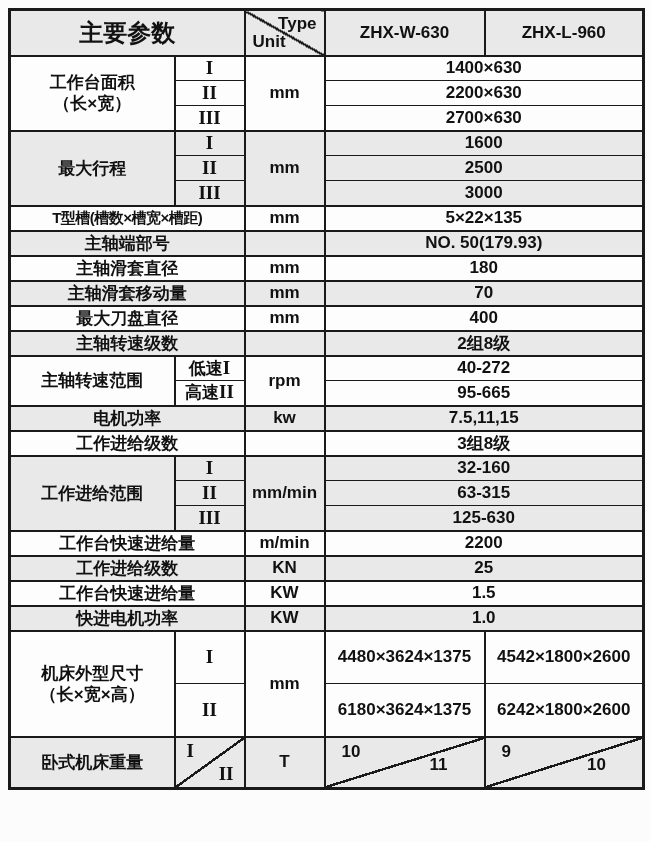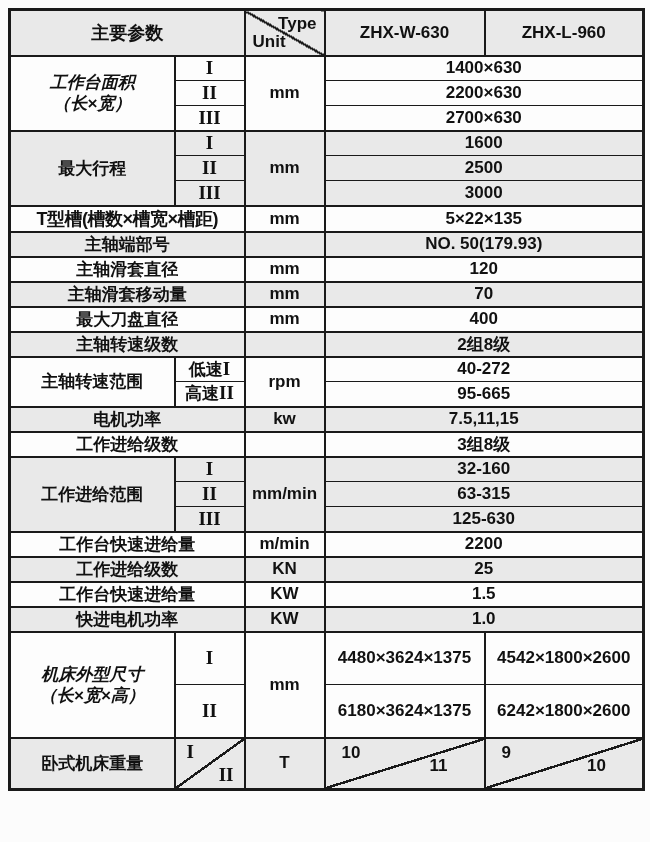--- a/index.html
+++ b/index.html
@@ -30,28 +30,28 @@
   .tt { border-top-width: 1px; }
 
   tr.head { height: 46px; }
   tr.std  { height: 25px; }
   tr.dim  { height: 53px; }
   tr.wt   { height: 52px; }
 
   tr.g th, tr.g td { background-color: #e9e9e9; }
   tr.w th, tr.w td { background-color: #fdfdfd; }
 
-  .two-line span { display: block; line-height: 21px; font-style: italic; }
-  .sm { font-size: 18px; letter-spacing: -0.5px; }
+  .two-line span { display: block; line-height: 21px; }
+  .sm { font-size: 15px; letter-spacing: -0.5px; }
   .roman {
     font-family: "Liberation Serif", "DejaVu Serif", serif;
     font-size: 19px;
     font-weight: bold;
   }
-  .htitle { font-size: 18px; }
+  .htitle { font-size: 24px; }
 
   
   .diag { position: relative; }
   .diag-down { 
     background-image: linear-gradient(to top right,
       transparent calc(50% - 1.2px),
       #1a1a1a calc(50% - 1.2px),
       #1a1a1a calc(50% + 1.2px),
       transparent calc(50% + 1.2px));
     text-align: center;
@@ -134,21 +134,21 @@
 
   <tr class="std g">
     <td colspan="2">主轴端部号</td>
     <td></td>
     <td colspan="2">NO. 50(179.93)</td>
   </tr>
 
   <tr class="std w">
     <td colspan="2">主轴滑套直径</td>
     <td>mm</td>
-    <td colspan="2">120</td>
+    <td colspan="2">180</td>
   </tr>
 
   <tr class="std g">
     <td colspan="2">主轴滑套移动量</td>
     <td>mm</td>
     <td colspan="2">70</td>
   </tr>
 
   <tr class="std w">
     <td colspan="2">最大刀盘直径</td>

